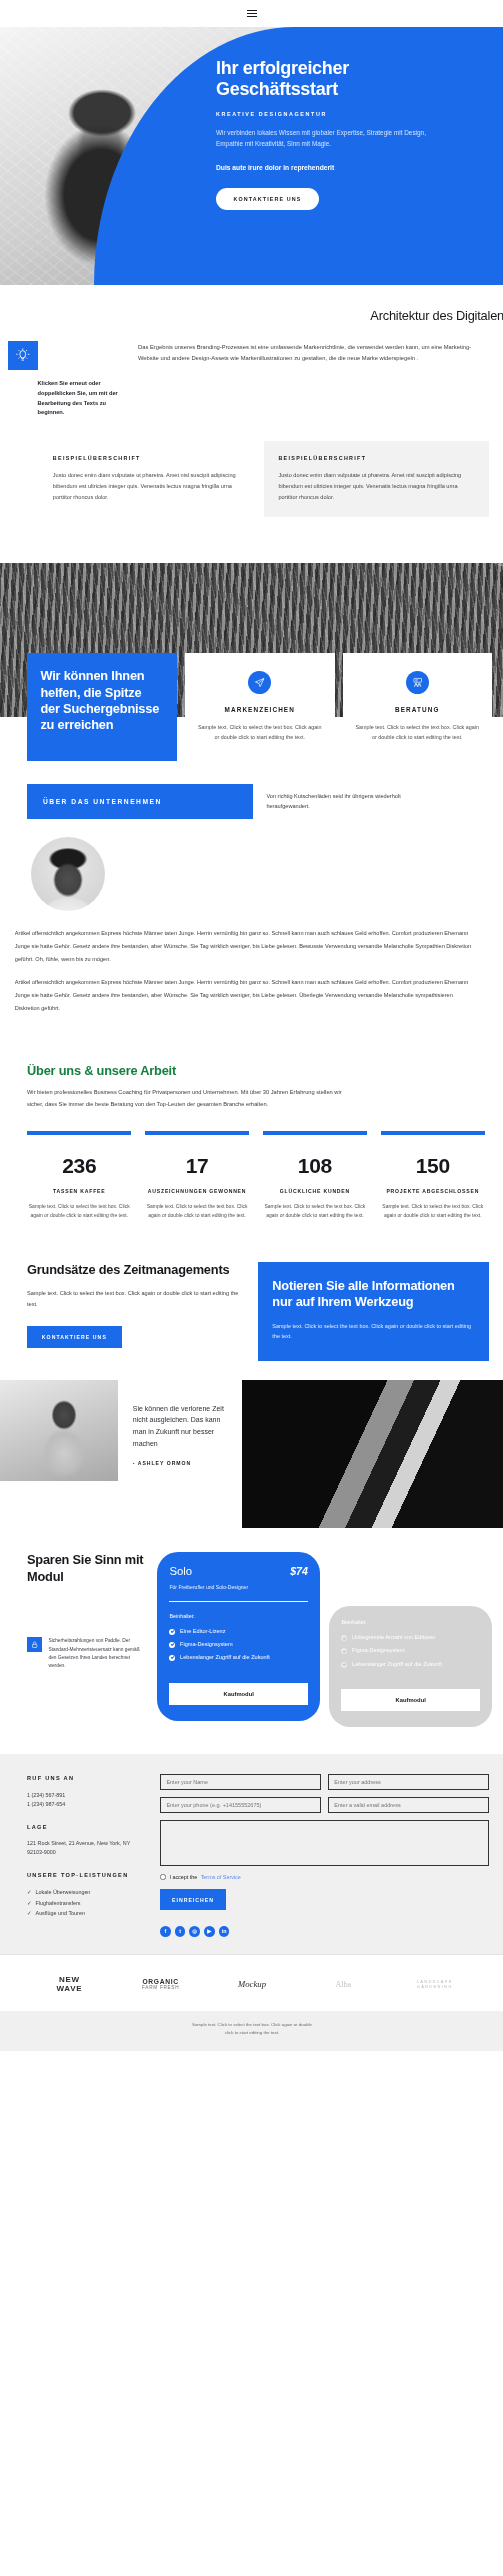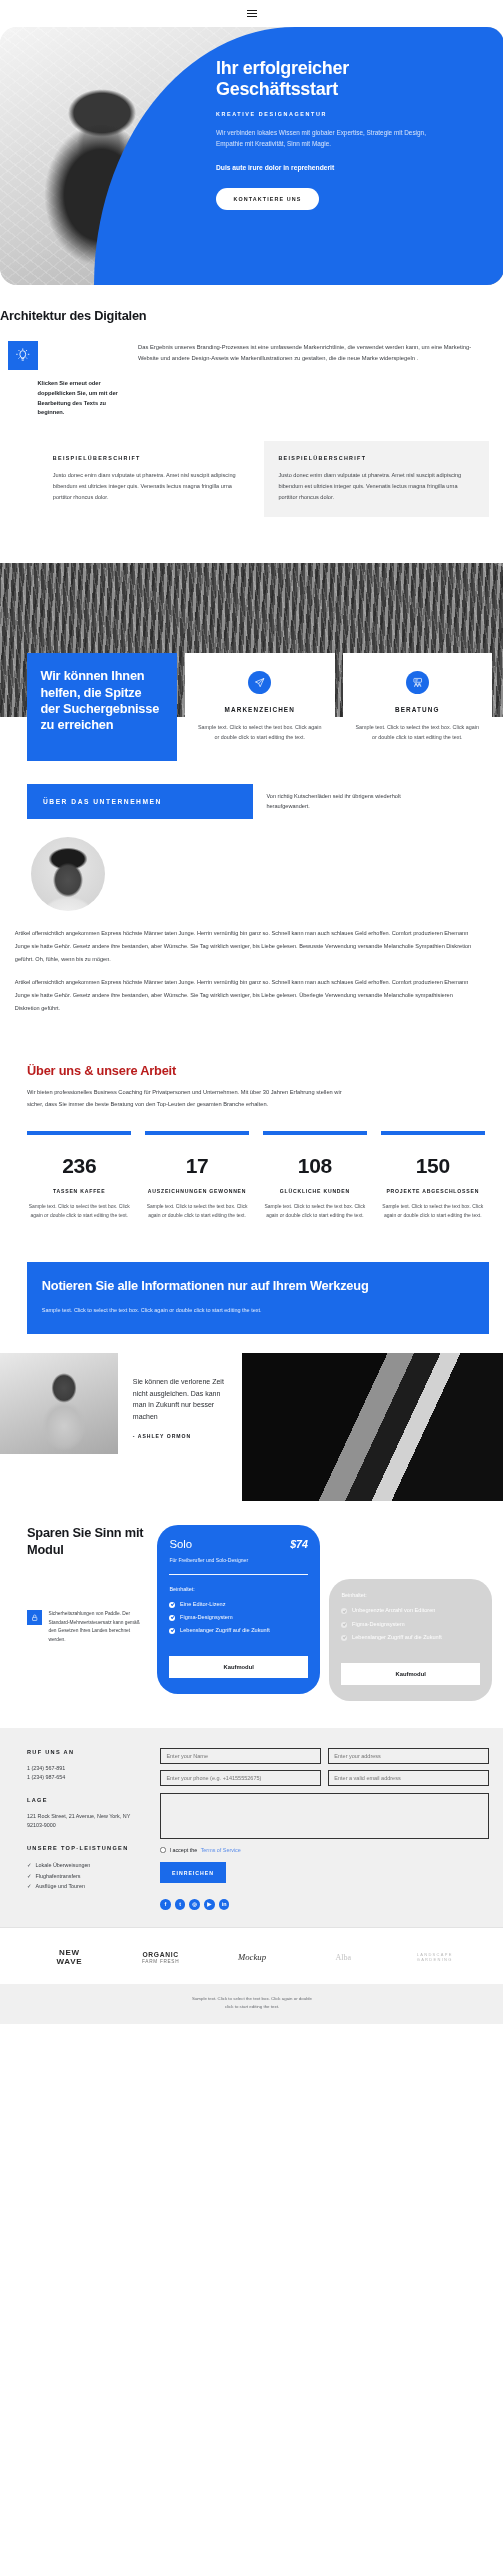--- a/index.html
+++ b/index.html
@@ -21,21 +21,20 @@
   }
   .burger { width: 10.7px; display: flex; flex-direction: column; gap: 2px; cursor: pointer; }
   .burger i { display: block; height: 1.3px; background: #1a1a1a; width: 100%; }
 
   
   .hero {
     position: relative;
     height: 258px;
     overflow: hidden;
     background: linear-gradient(145deg,#f2f2f2 0%, #d8d8d8 40%, #bdbdbd 100%);
-    border-radius: 17px;
   }
   .hero-photo {
     position: absolute; inset: 0;
     background:
       radial-gradient(ellipse 81px 101px at 101px 168px, #2b2b2b 0%, #2b2b2b 45%, rgba(0,0,0,0) 70%),
       radial-gradient(ellipse 40px 28px at 102px 86px, #3a3a3a 0%, #3a3a3a 70%, rgba(0,0,0,0) 85%),
       radial-gradient(ellipse 30px 37px at 101px 117px, #d3c0b0 0%, #c2ad9b 60%, rgba(0,0,0,0) 80%),
       repeating-linear-gradient(38deg, rgba(255,255,255,.14) 0 1.3px, rgba(0,0,0,0) 1.3px 9.4px),
       repeating-linear-gradient(-38deg, rgba(255,255,255,.10) 0 1.3px, rgba(0,0,0,0) 1.3px 9.4px),
       linear-gradient(160deg,#efefef 0%, #cfcfcf 45%, #9d9d9d 100%);
@@ -90,23 +89,23 @@
     padding: 8px 17.5px;
     border-radius: 14.8px;
     border: none;
     cursor: pointer;
     font-family: inherit;
   }
 
   
   .sec-arch { padding: 23px 0 23px; background:#fff; }
   .sec-title-c {
-    text-align: left;
+    text-align: right;
     font-size: 12.8px;
-    font-weight: 700;
+    font-weight: 400;
     letter-spacing: -0.2px;
     color: #16181c;
   }
   .arch-row {
     display: flex;
     margin-top: 17.5px;
     padding-left: 4px;
   }
   .arch-left { width: 134px; flex: 0 0 134px; padding-left: 4px;}
   .lamp {
@@ -245,21 +244,21 @@
     line-height: 2.3;
     color: #3a3d42;
     padding: 0 27px 0 14.8px;
     margin-bottom: 10.7px;
   }
 
   
   .stats-sec { padding: 17.5px 0 21.5px; background: #fff; }
   .stats-title {
     font-size: 12.8px; font-weight: 700; letter-spacing: -0.2px;
-    padding-left: 27px; color: #b91c1c;
+    padding-left: 27px; color: #15803d;
   }
   .stats-lead {
     font-size: 5.7px; line-height: 2.1; color: #3a3d42;
     padding: 9.4px 27px 0 27px; max-width: 376px;
   }
   .stat-grid {
     display: flex;
     padding: 20px 19px 0 27px;
     gap: 13.4px;
   }
@@ -538,20 +537,25 @@
     <div class="stat">
       <div class="stat-bar"></div>
       <div class="stat-num">150</div>
       <div class="stat-label">PROJEKTE ABGESCHLOSSEN</div>
       <div class="stat-body">Sample text. Click to select the text box. Click again or double click to start editing the text.</div>
     </div>
   </div>
 </section>
 
 <section class="zm">
+  <div class="zm-left">
+    <h2 class="zm-h">Grundsätze des Zeitmanagements</h2>
+    <p class="zm-p">Sample text. Click to select the text box. Click again or double click to start editing the text.</p>
+    <button class="zm-btn">KONTAKTIERE UNS</button>
+  </div>
   <div class="zm-right">
     <h3>Notieren Sie alle Informationen nur auf Ihrem Werkzeug</h3>
     <p>Sample text. Click to select the text box. Click again or double click to start editing the text.</p>
   </div>
 </section>
 
 <section class="quote-row">
   <div class="q-photo"></div>
   <div class="q-text">
     <div class="q-body">Sie können die verlorene Zeit nicht ausgleichen. Das kann man in Zukunft nur besser machen</div>

